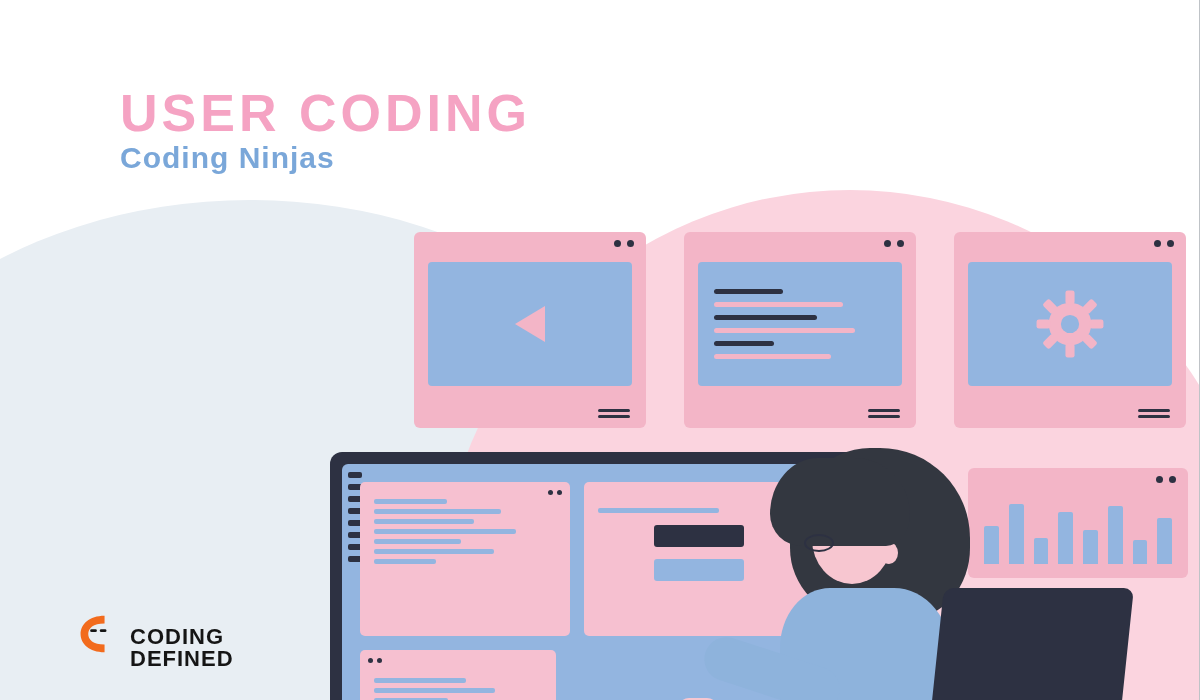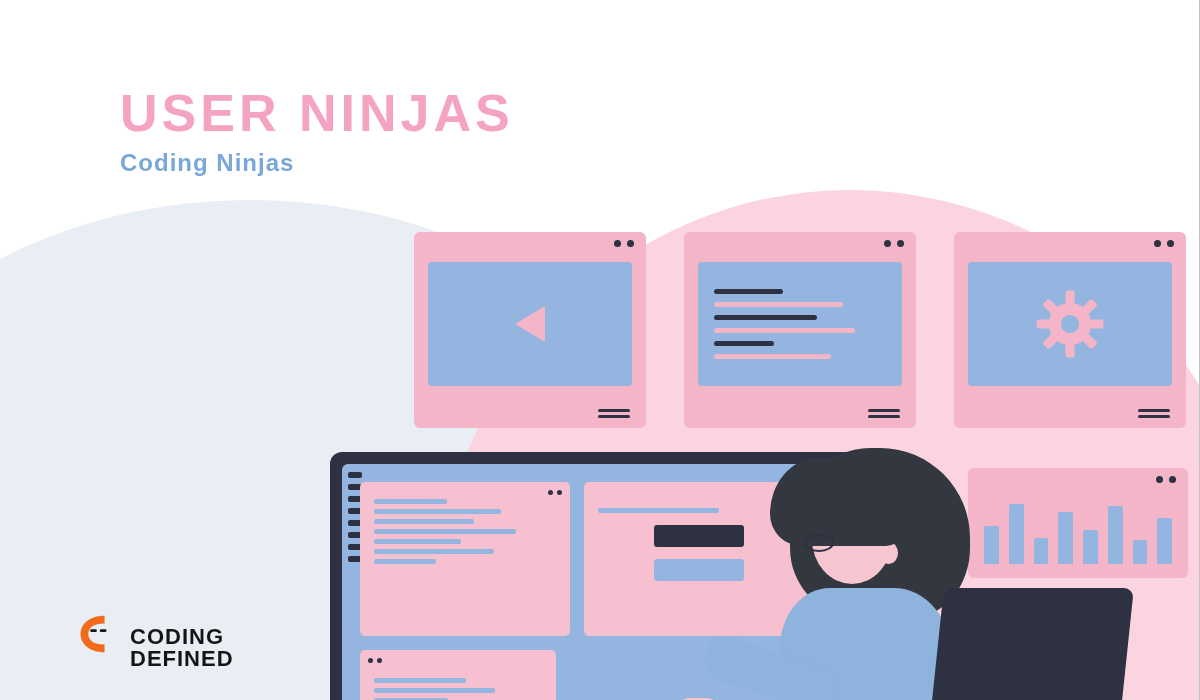--- a/index.html
+++ b/index.html
@@ -5,21 +5,21 @@
 * { margin:0; padding:0; box-sizing:border-box; }
 body { width:1200px; height:700px; overflow:hidden; background:#fff; font-family:Arial,Helvetica,sans-serif; position:relative; }
 
 
 .bg-sweep { position:absolute; left:-200px; bottom:-200px; width:900px; height:700px; border-radius:50%; background:#e8eef3; z-index:0; }
 
 .bg-pink-circle { position:absolute; right:-60px; top:190px; width:820px; height:820px; border-radius:50%; background:#fbd4df; z-index:1; }
 
 .title-block { position:absolute; left:120px; top:85px; z-index:10; }
 .title { font-size:52px; font-weight:900; letter-spacing:4px; color:#f5a3c3; line-height:1.08; font-family:'Arial Black','Arial',sans-serif; }
-.subtitle { margin-top:8px; font-size:24px; font-weight:800; letter-spacing:1px; color:#7aa7d9; }
+.subtitle { font-size:30px; font-weight:800; letter-spacing:1px; color:#7aa7d9; }
 
 .logo { position:absolute; left:70px; bottom:30px; display:flex; align-items:center; gap:12px; z-index:10; }
 .logo-mark { width:48px; height:48px; position:relative; }
 .logo-mark svg { width:100%; height:100%; }
 .logo-text { font-weight:900; font-size:22px; line-height:1; letter-spacing:1px; color:#151515;margin-top:28px; }
 
 
 .card { position:absolute; background:#f3b5c7; border-radius:6px; z-index:3; padding:12px 14px 10px; }
 .card-dots { position:absolute; top:8px; right:12px; display:flex; gap:6px; }
 .dot { width:7px; height:7px; border-radius:50%; background:#2d3142; }
@@ -81,21 +81,21 @@
 
 .crop { position:absolute; right:0; top:0; width:1px; height:100%; background:#bfc3c7; z-index:20; }
 </style>
 </head>
 <body>
 
 <div class="bg-sweep"></div>
 <div class="bg-pink-circle"></div>
 
 <div class="title-block">
-  <div class="title">USER NINJAS</div>
+  <div class="title">USER CODING</div>
   <div class="subtitle">Coding Ninjas</div>
 </div>
 
 <div class="card card-video">
   <div class="card-dots">
       <span class="dot"></span>
       <span class="dot"></span>
     </div>
   <div class="screen">
     <div class="play-tri"></div>

